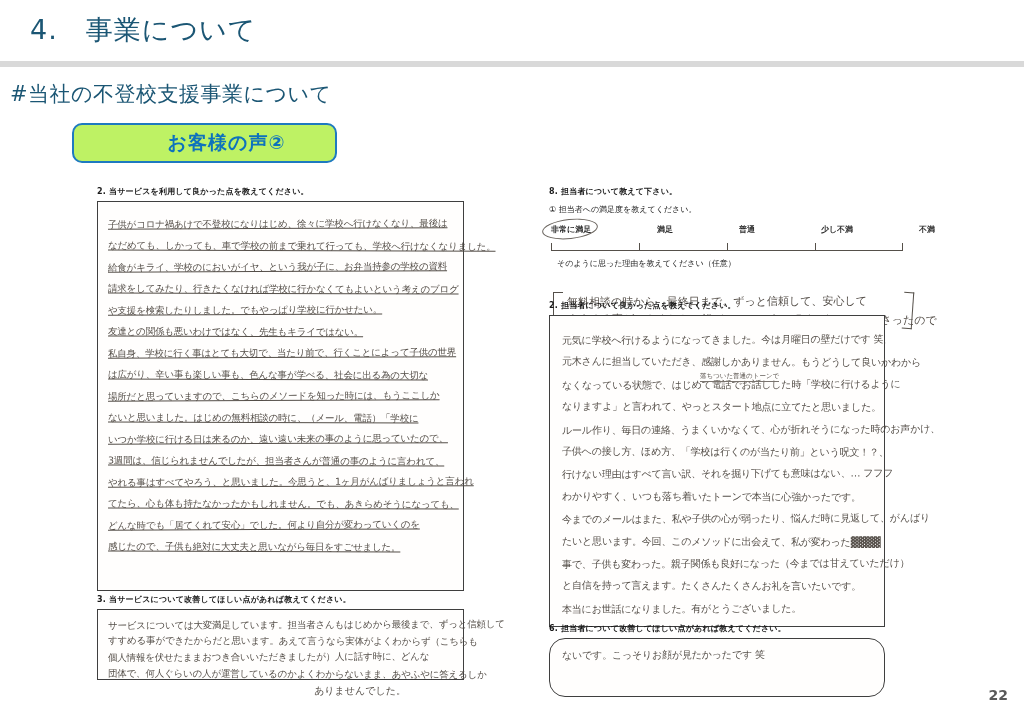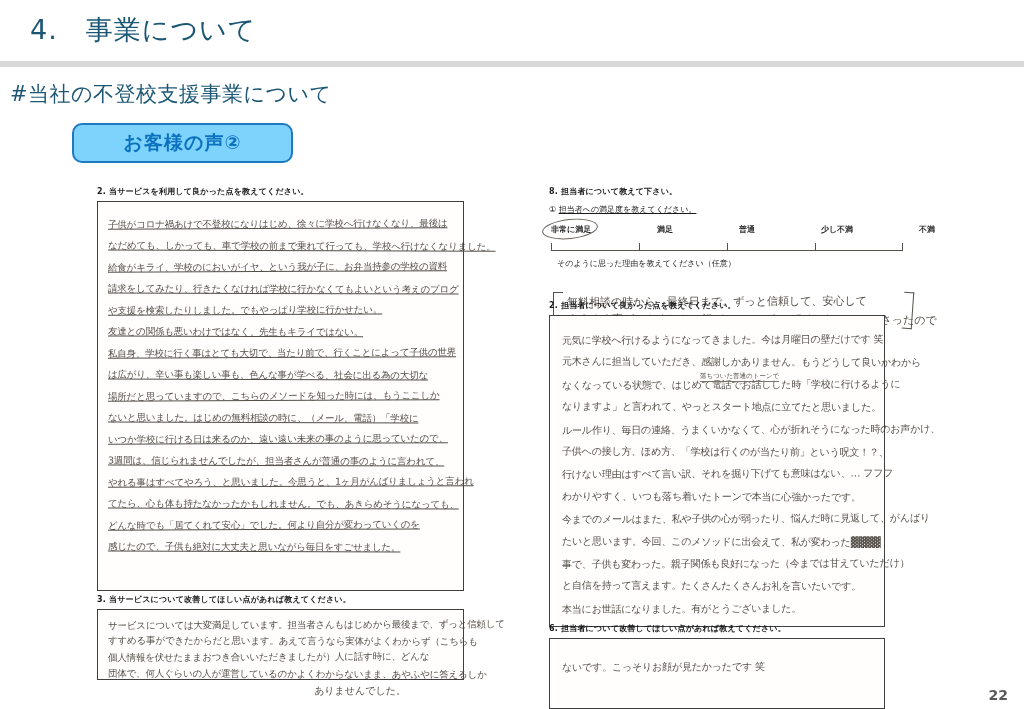--- a/index.html
+++ b/index.html
@@ -17,23 +17,23 @@
   }
   .divider{
     position:absolute;left:0;top:61px;width:1024px;height:6px;background:#d9d9d9;
   }
   .slide-subtitle{
     position:absolute;left:10px;top:80px;
     font-size:21px;font-weight:500;color:#1b5674;letter-spacing:0.5px;
   }
   .voice-badge{
     position:absolute;left:72px;top:123px;width:217px;height:36px;
-    border:2.5px solid #1e7ac0;border-radius:10px;background:#7dd3fc;
+    border:2.5px solid #1e7ac0;border-radius:10px;background:#bef264;
     display:flex;align-items:center;justify-content:center;
-    font-size:19px;font-weight:bold;color:#0d72bd;letter-spacing:1px;
+    font-size:19px;font-weight:bold;color:#0d72bd;letter-spacing:1px;padding-left:44px;
   }
 
   
   .panel{position:absolute;}
   .panel-left{left:97px;top:186px;width:367px;height:510px;}
   .panel-right{left:549px;top:186px;width:395px;height:510px;}
   .qblock{position:absolute;left:0;right:0;}
 
   .qheader{
     font-size:8px;font-weight:bold;color:#1a1a1a;letter-spacing:0.2px;
@@ -55,21 +55,21 @@
   .q2-box .hand-line{line-height:21.5px;text-decoration:underline;}
   .q3-box{padding:7px 8px 5px 10px;height:57px;}
   .q3-box .hand-line{line-height:16.2px;}
   .overflow-line{
     margin-top:4px;text-align:right;padding-right:58px;
     font-size:10px;white-space:nowrap;
   }
 
   
   .sub-line{margin-top:7px;font-size:8px;color:#1a1a1a;white-space:nowrap;}
-  .sub-label{text-decoration:underline;margin-top:12px;}
+  .sub-label{margin-top:12px;}
   .scale-row{
     margin-top:9px;width:388px;display:flex;justify-content:space-between;
     font-size:8px;font-weight:bold;color:#2a2a2a;
   }
   .scale-option{position:relative;white-space:nowrap;padding:0 2px;}
   .scale-option.circled::after{
     content:'';position:absolute;left:-7px;right:-5px;top:-5px;bottom:-4px;
     border:1.5px solid #6a645e;border-radius:50%;
     transform:rotate(-6deg);
   }
@@ -103,21 +103,21 @@
     margin-top:2px;text-align:right;padding-right:52px;font-size:10px;white-space:nowrap;
   }
 
   
   .q5-box{width:314px;padding:13px 8px 6px 12px;height:291px;}
   .q5-box .hand-line{line-height:22.4px;font-size:10px;}
   .insertion-note{
     position:absolute;left:150px;top:56px;font-size:6.5px;white-space:nowrap;
     border-bottom:0.8px solid #7a746e;
   }
-  .q6-box{width:314px;padding:20px 8px 5px 12px;height:44px;}
+  .q6-box{width:314px;padding:8px 8px 5px 12px;height:44px;border-radius:16px;}
   .q6-box .hand-line{line-height:16px;font-size:10px;}
 
   .page-number{
     position:absolute;right:16px;bottom:6px;
     font-size:14px;font-weight:bold;color:#595959;
   }
 </style>
 </head>
 <body>
 

